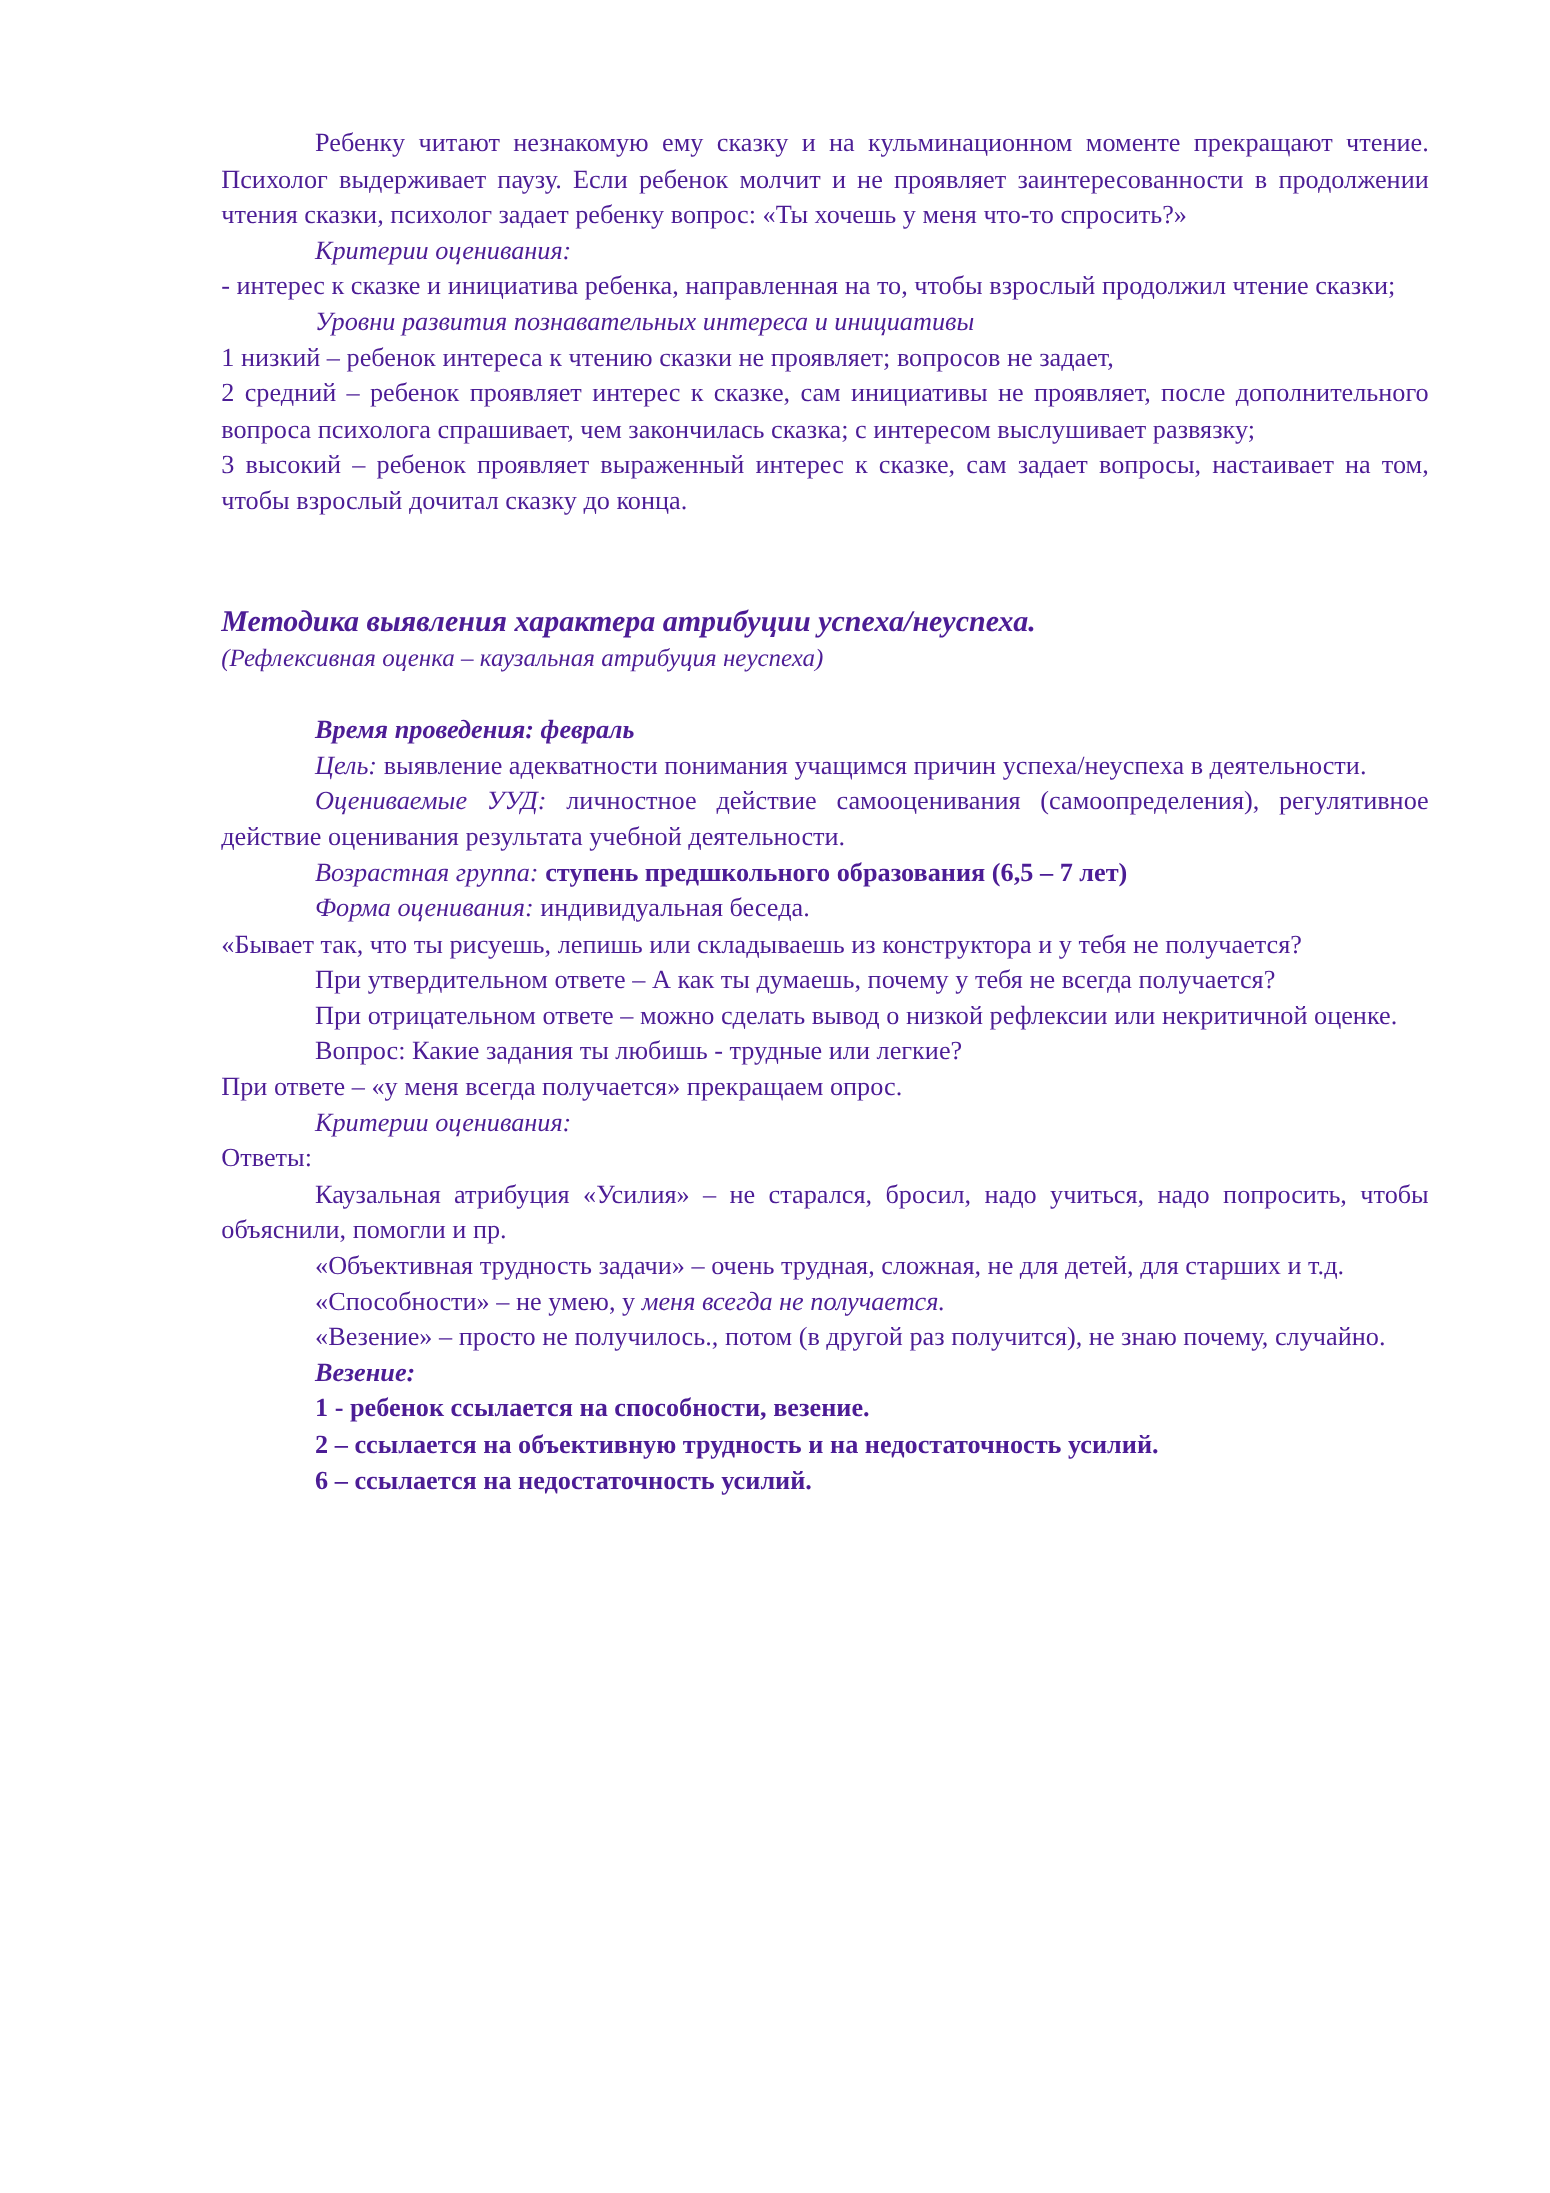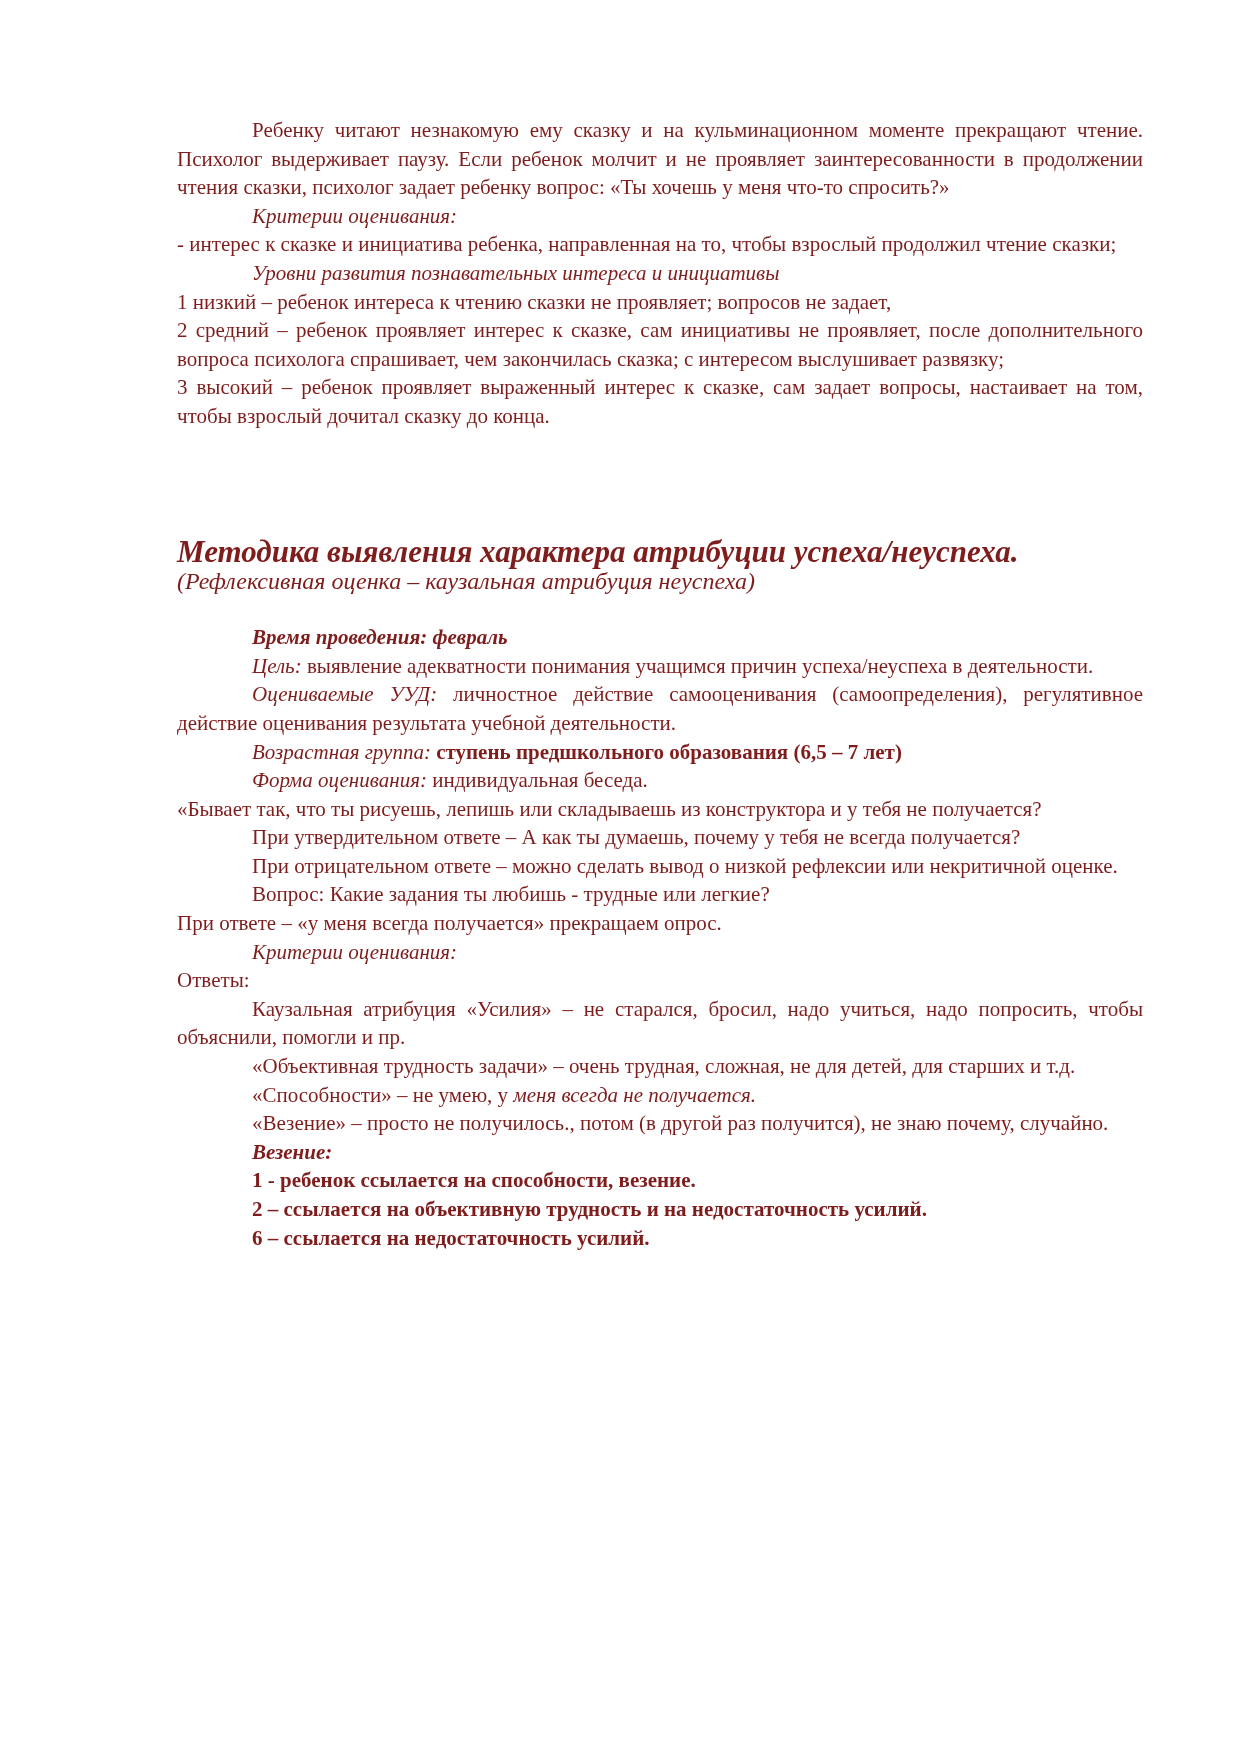--- a/index.html
+++ b/index.html
@@ -1,29 +1,29 @@
 <!DOCTYPE html>
 <html><head>
 <meta charset="utf-8">
 <style>
   html, body { margin: 0; padding: 0; background: #ffffff; }
   body { width: 1240px; height: 1754px; position: relative; overflow: hidden; }
   .page {
-    position: absolute; left: 177px; top: 116px; width: 966px;
+    position: absolute; left: 177px; top: 100px; width: 966px;
     font-family: "Liberation Serif", serif; font-size: 21px; line-height: 28.6px;
-    color: #7f1d1d;
+    color: #4c1d95;
   }
   .p { margin: 0; text-align: justify; }
   .ind { text-indent: 75px; }
   .subind { padding-left: 75px; font-weight: bold; }
   .it { font-style: italic; }
   .b { font-weight: bold; }
   .bi { font-weight: bold; font-style: italic; }
-  .title { font-size: 31px; font-weight: bold; font-style: italic; line-height: 30px; margin-top: 106px; }
-  .subtitle { font-style: italic; font-size: 24px; }
+  .title { font-size: 24px; font-weight: bold; font-style: italic; line-height: 30px; margin-top: 68px; }
+  .subtitle { font-style: italic; font-size: 20px; }
   .gap { height: 28px; }
 </style>
 </head>
 <body>
 
 <div class="page">
 
   <p class="p ind">Ребенку читают незнакомую ему сказку и на кульминационном моменте прекращают чтение. Психолог выдерживает паузу. Если ребенок молчит и не проявляет заинтересованности в продолжении чтения сказки,  психолог задает ребенку  вопрос: «Ты хочешь у меня что-то спросить?»</p>
   <p class="p ind it">Критерии оценивания:</p>
   <p class="p">- интерес к сказке и инициатива ребенка, направленная на то, чтобы взрослый продолжил чтение сказки;</p>

